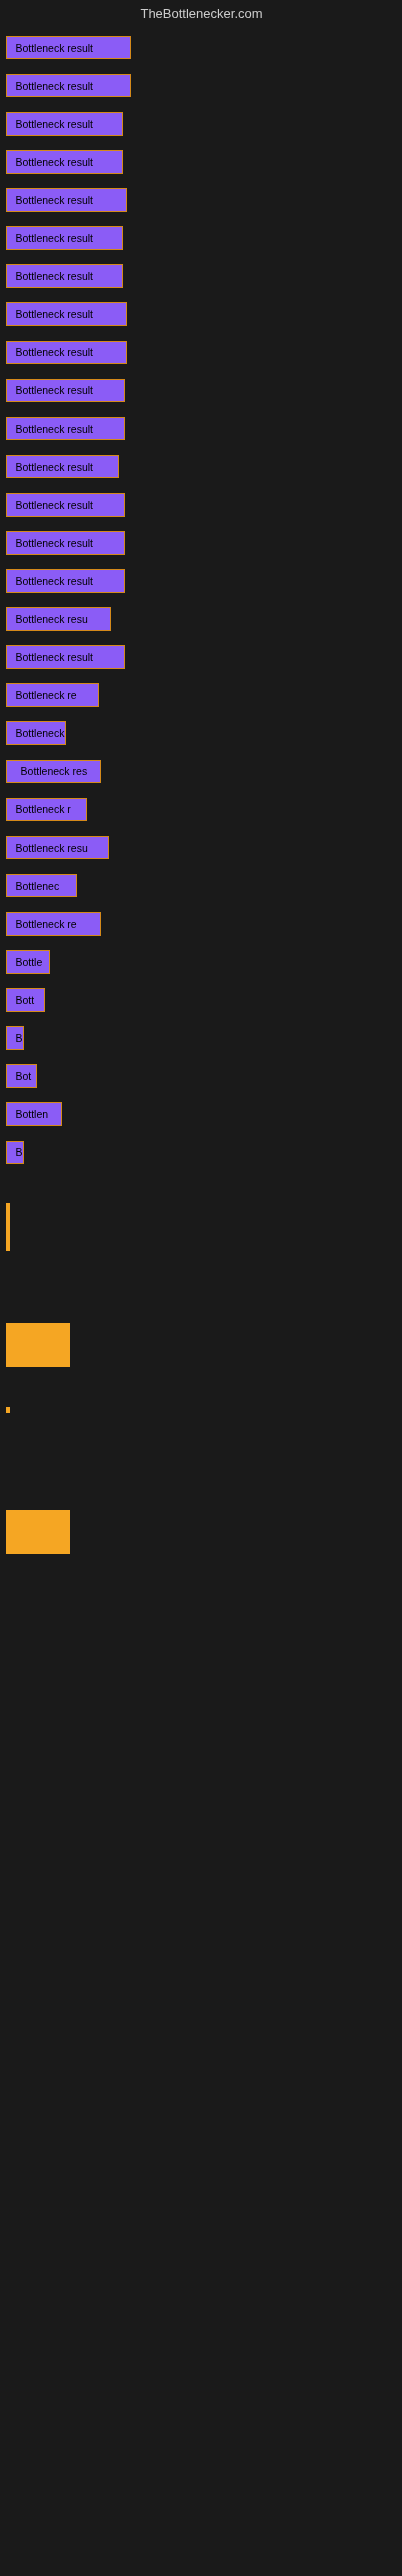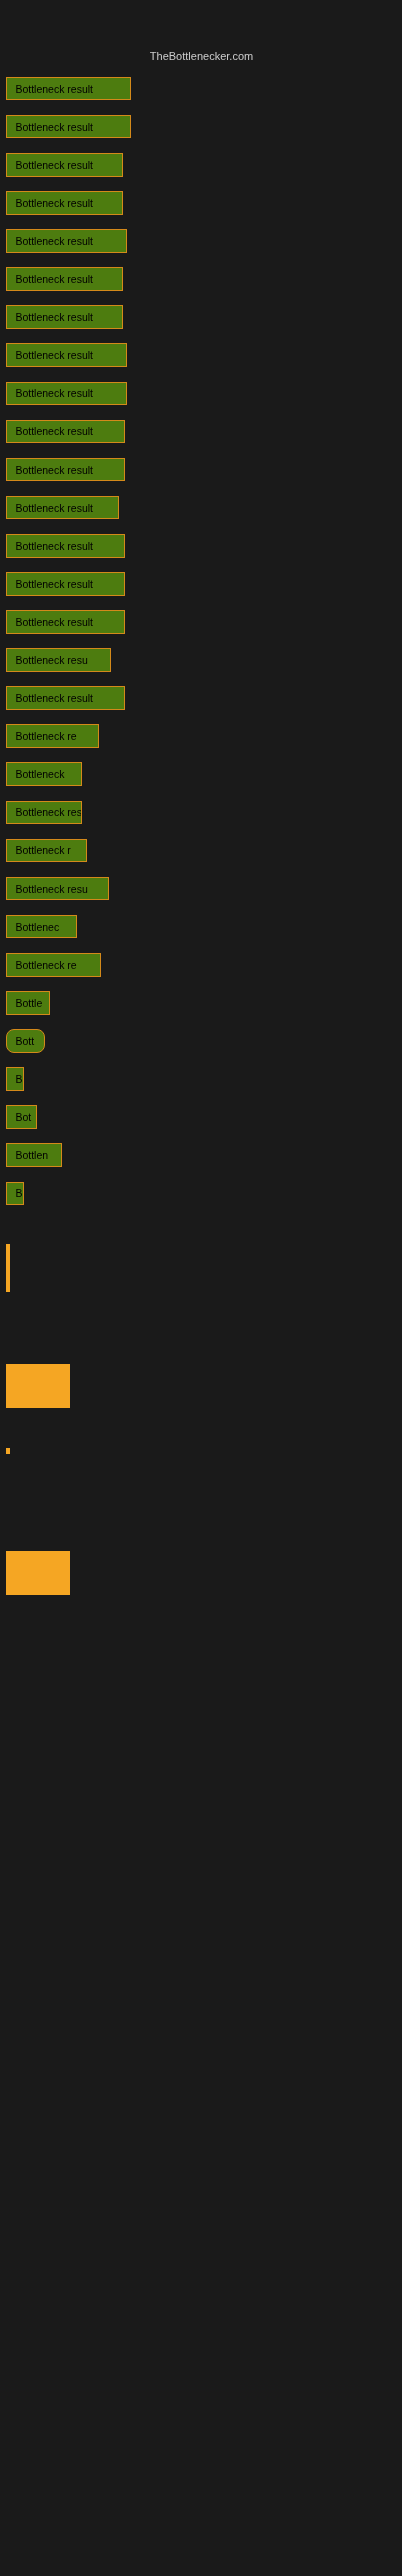--- a/index.html
+++ b/index.html
@@ -12,30 +12,29 @@
       background-color: #1a1a1a;
       width: 403px;
       min-height: 2576px;
       font-family: Arial, sans-serif;
       position: relative;
     }
 
     .site-title {
       text-align: center;
       color: #cccccc;
-      font-size: 11px;
+      font-size: 13px;
       padding: 6.4px 0;
       background-color: #1a1a1a;
-      margin-top: 44px;
     }
 
     .bottleneck-item {
       margin: 0 0 14.5px 3.2px;
       padding: 4.8px 8px;
-      background-color: #4d7c0f;
+      background-color: #8b5cf6;
       border: 0.8px solid #d4891a;
       color: #000;
       font-size: 10.5px;
       font-weight: normal;
       display: inline-block;
       white-space: nowrap;
       overflow: hidden;
     }
 
     .items-container {
@@ -74,28 +73,28 @@
     <div class="bottleneck-item" style="max-width: 121px; width: 121px;">Bottleneck result</div>
     <div class="bottleneck-item" style="max-width: 119px; width: 119px;">Bottleneck result</div>
     <div class="bottleneck-item" style="max-width: 119px; width: 119px;">Bottleneck result</div>
     <div class="bottleneck-item" style="max-width: 113px; width: 113px;">Bottleneck result</div>
     <div class="bottleneck-item" style="max-width: 119px; width: 119px;">Bottleneck result</div>
     <div class="bottleneck-item" style="max-width: 119px; width: 119px;">Bottleneck result</div>
     <div class="bottleneck-item" style="max-width: 119px; width: 119px;">Bottleneck result</div>
     <div class="bottleneck-item" style="max-width: 105px; width: 105px;">Bottleneck resu</div>
     <div class="bottleneck-item" style="max-width: 119px; width: 119px;">Bottleneck result</div>
     <div class="bottleneck-item" style="max-width: 93px; width: 93px;">Bottleneck re</div>
-    <div class="bottleneck-item" style="max-width: 76px; width: 76px;">Bottleneck</div>
-    <div class="bottleneck-item" style="max-width: 97px; width: 76px; text-align: center;">Bottleneck res</div>
+    <div class="bottleneck-item" style="max-width: 76px; width: 60px;">Bottleneck</div>
+    <div class="bottleneck-item" style="max-width: 97px; width: 95px; text-align: center;">Bottleneck res</div>
     <div class="bottleneck-item" style="max-width: 81px; width: 99px;">Bottleneck r</div>
     <div class="bottleneck-item" style="max-width: 103px; width: 103px;">Bottleneck resu</div>
     <div class="bottleneck-item" style="max-width: 71px; width: 92px;">Bottlenec</div>
     <div class="bottleneck-item" style="max-width: 95px; width: 95px;">Bottleneck re</div>
     <div class="bottleneck-item" style="max-width: 50px; width: 44px;">Bottle</div>
-    <div class="bottleneck-item" style="max-width: 39px; width: 39px; border-radius: 8px;">Bott</div>
+    <div class="bottleneck-item" style="max-width: 39px; width: 39px;">Bott</div>
     <div class="bottleneck-item" style="max-width: 17.7px; width: 17.7px;">B</div>
     <div class="bottleneck-item" style="max-width: 31px; width: 31px;">Bot</div>
     <div class="bottleneck-item" style="max-width: 56px; width: 56px;">Bottlen</div>
     <div class="bottleneck-item" style="max-width: 14.5px; width: 14.5px;">B</div>
   </div>
 
 <div class="bottom-section">
   <div class="bottom-bar"></div>
   <div style="height: 64px;"></div>
   <div style="background-color: #f5a623; width: 64px; height: 44px; margin: 0 0 8px 3.2px;"></div>

